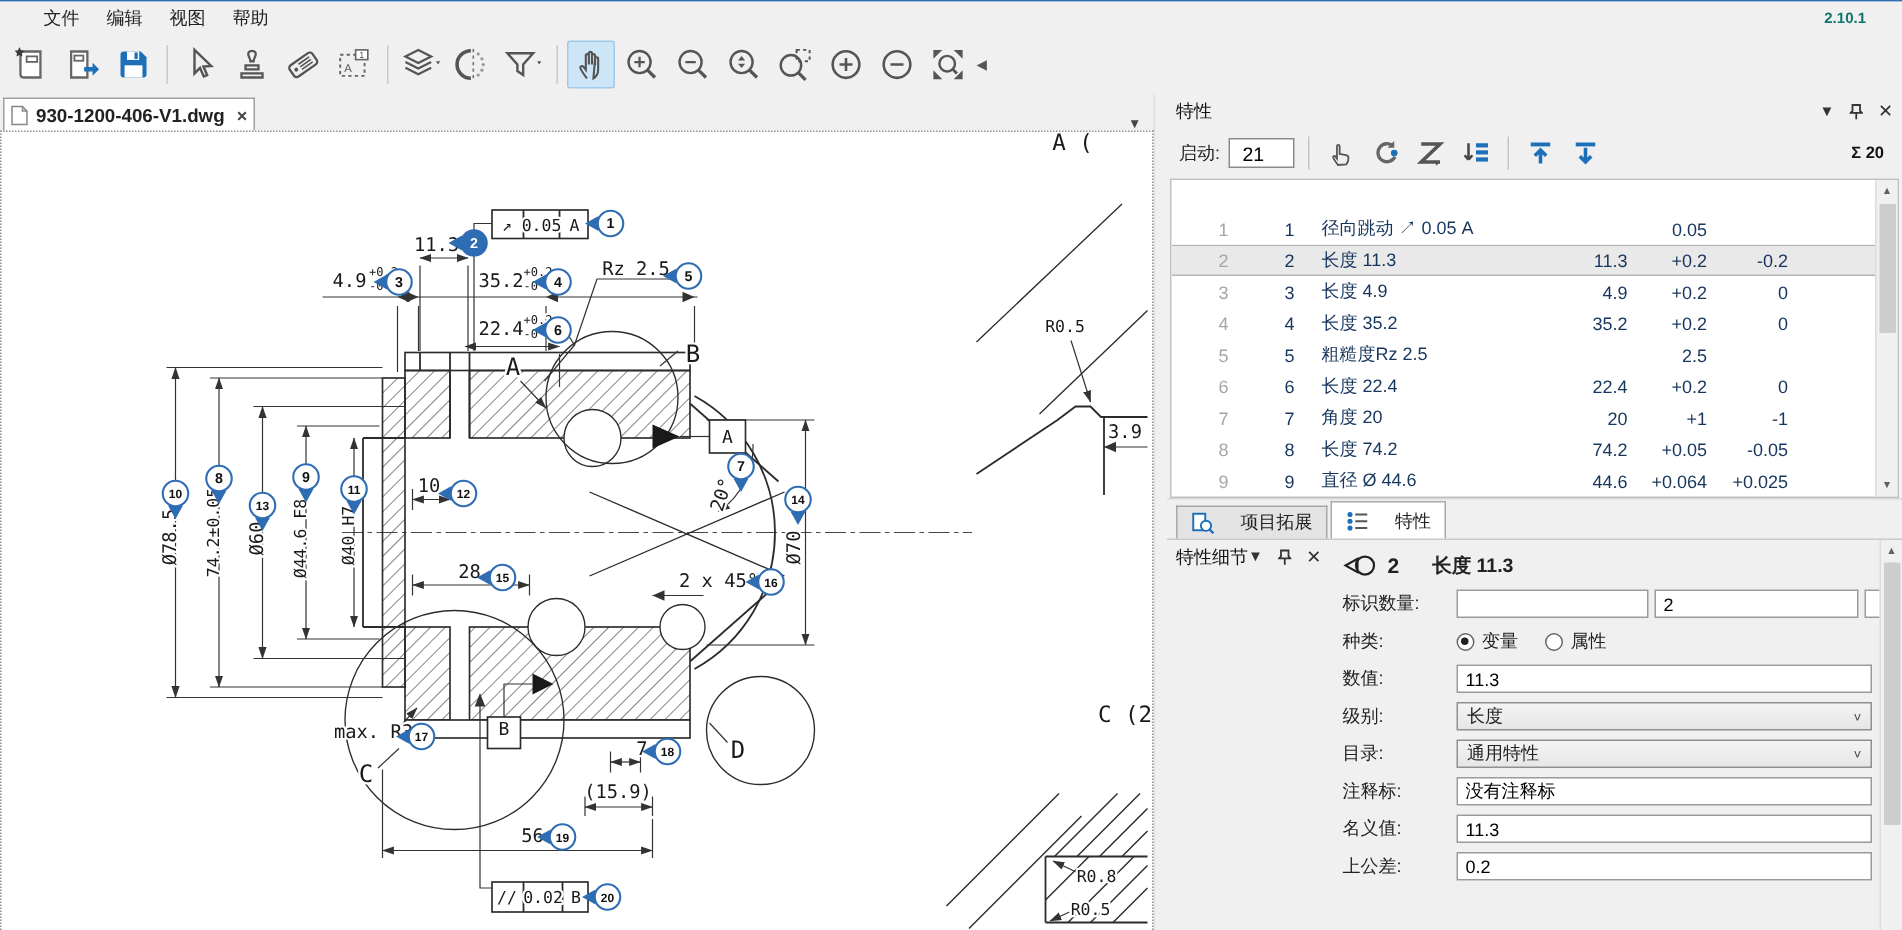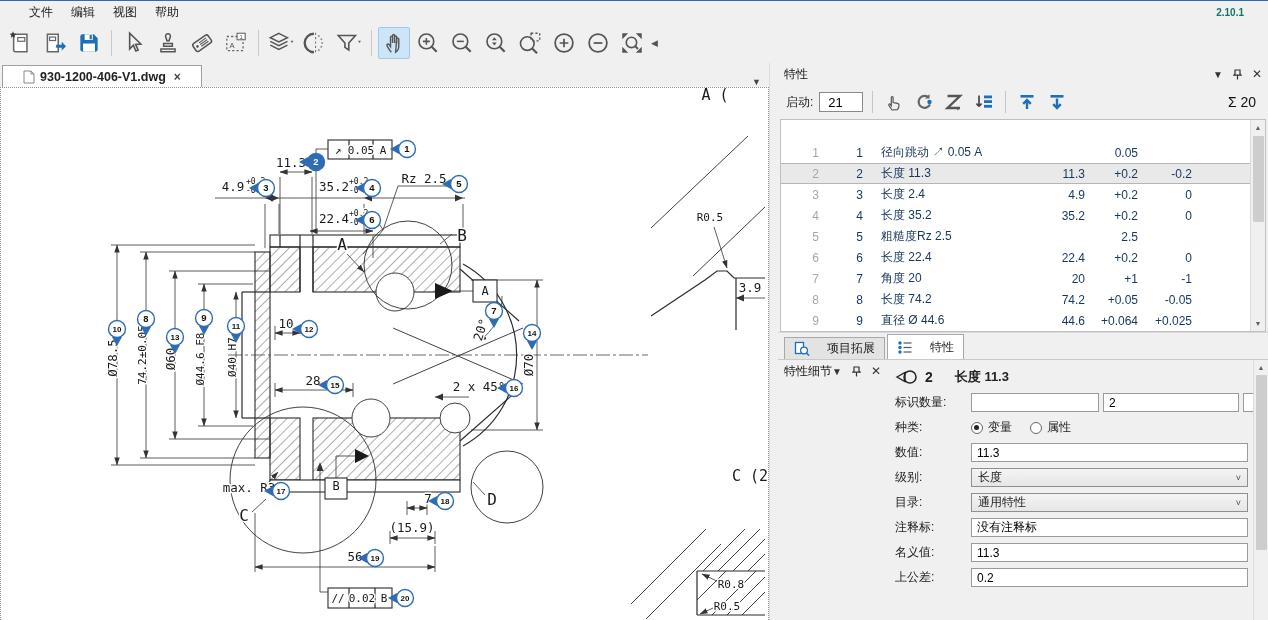--- a/index.html
+++ b/index.html
@@ -21,21 +21,21 @@
   .tiny-collapse { color:#555; font-size:9px; margin-left:2px; }
 
   
   .main { flex:1; display:flex; min-height:0; }
   .doc { width:769px; display:flex; flex-direction:column; background:#f0f0f0; }
   .splitter { width:9px; background:#f0f0f0; border-left:1px solid #dcdcdc; }
   .right { flex:1; display:flex; flex-direction:column; min-width:0; background:#f0f0f0; }
 
   
   .tabstrip { height:24px; display:flex; align-items:flex-end; padding-left:2px; }
-  .doctab { height:22px; display:flex; align-items:center; gap:5px; background:#fff; border:1px solid #a0a0a0; border-bottom:none; padding:0 20px; font-weight:bold; font-size:12.5px; }
+  .doctab { height:22px; display:flex; align-items:center; gap:5px; background:#fff; border:1px solid #a0a0a0; border-bottom:none; padding:0 4px; font-weight:bold; font-size:12.5px; }
   .doctab .close { font-size:12px; color:#444; margin-left:3px; cursor:pointer; }
   .tab-overflow { margin-left:auto; margin-right:8px; color:#444; font-size:9px; }
 
   
   .canvas { flex:1; background:#fff; border:1px dotted #909090; border-bottom:none; position:relative; overflow:hidden; }
   .canvas svg { display:block; }
   .dline { stroke:#333; stroke-width:0.8; fill:none; }
   .dm { marker-start:url(#ar); marker-end:url(#ar); }
   .pline { stroke:#2b2b2b; stroke-width:1.2; fill:none; }
   .thin { stroke:#2b2b2b; stroke-width:0.9; fill:none; }
@@ -48,21 +48,21 @@
   .panel-title { height:22px; display:flex; align-items:center; padding:0 6px; background:#f0f0f0; }
   .panel-title .t { font-size:12px; color:#111; }
   .panel-title .icons { margin-left:auto; display:flex; align-items:center; gap:10px; color:#333; }
   .panel-title .icons span { font-size:10px; cursor:pointer; }
   .pin-icon svg { display:block; }
 
   .ptoolbar { height:34px; display:flex; align-items:center; gap:6px; padding:0 8px; }
   .start-input { width:44px; height:20px; border:1px solid #8a8a8a; background:#fff; font-size:13px; padding:0 8px; }
   .pt-sep { width:1px; height:22px; background:#c5c5c5; margin:0 3px; }
   .pticon { width:24px; height:24px; display:flex; align-items:center; justify-content:center; }
-  .sigma { margin-left:auto; font-weight:normal; font-size:14px; color:#111; padding-right:4px; }
+  .sigma { margin-left:auto; font-weight:bold; font-size:11px; color:#111; padding-right:4px; }
 
   
   .gridtable { height:213px; background:#fff; border:1px solid #c0c0c0; margin:0 2px; position:relative; overflow:hidden; }
   .trow, .thead { display:grid; grid-template-columns:50px 44px 140px 76px 53px 54px 1fr; align-items:center; height:21px; }
   .thead { height:22px; border-bottom:1px solid #e0e0e0; color:#222; }
   .thead > div { padding:0 6px; font-size:12px; }
   .trow > div { padding:0 6px; font-size:12px; color:#17365d; white-space:nowrap; overflow:hidden; }
   .c-idx { text-align:right; color:#a6a6a6 !important; padding-right:12px !important; }
   .c-no { text-align:right; padding-right:12px !important; }
   .c-num { text-align:right; }
@@ -657,21 +657,21 @@
               <div class="c-no">2</div>
               <div class="c-title">长度 11.3</div>
               <div class="c-num">11.3</div>
               <div class="c-num">+0.2</div>
               <div class="c-num">-0.2</div>
               <div class=""></div>
             </div>
             <div class="trow">
               <div class="c-idx">3</div>
               <div class="c-no">3</div>
-              <div class="c-title">长度 2.4</div>
+              <div class="c-title">长度 4.9</div>
               <div class="c-num">4.9</div>
               <div class="c-num">+0.2</div>
               <div class="c-num">0</div>
               <div class=""></div>
             </div>
             <div class="trow">
               <div class="c-idx">4</div>
               <div class="c-no">4</div>
               <div class="c-title">长度 35.2</div>
               <div class="c-num">35.2</div>

